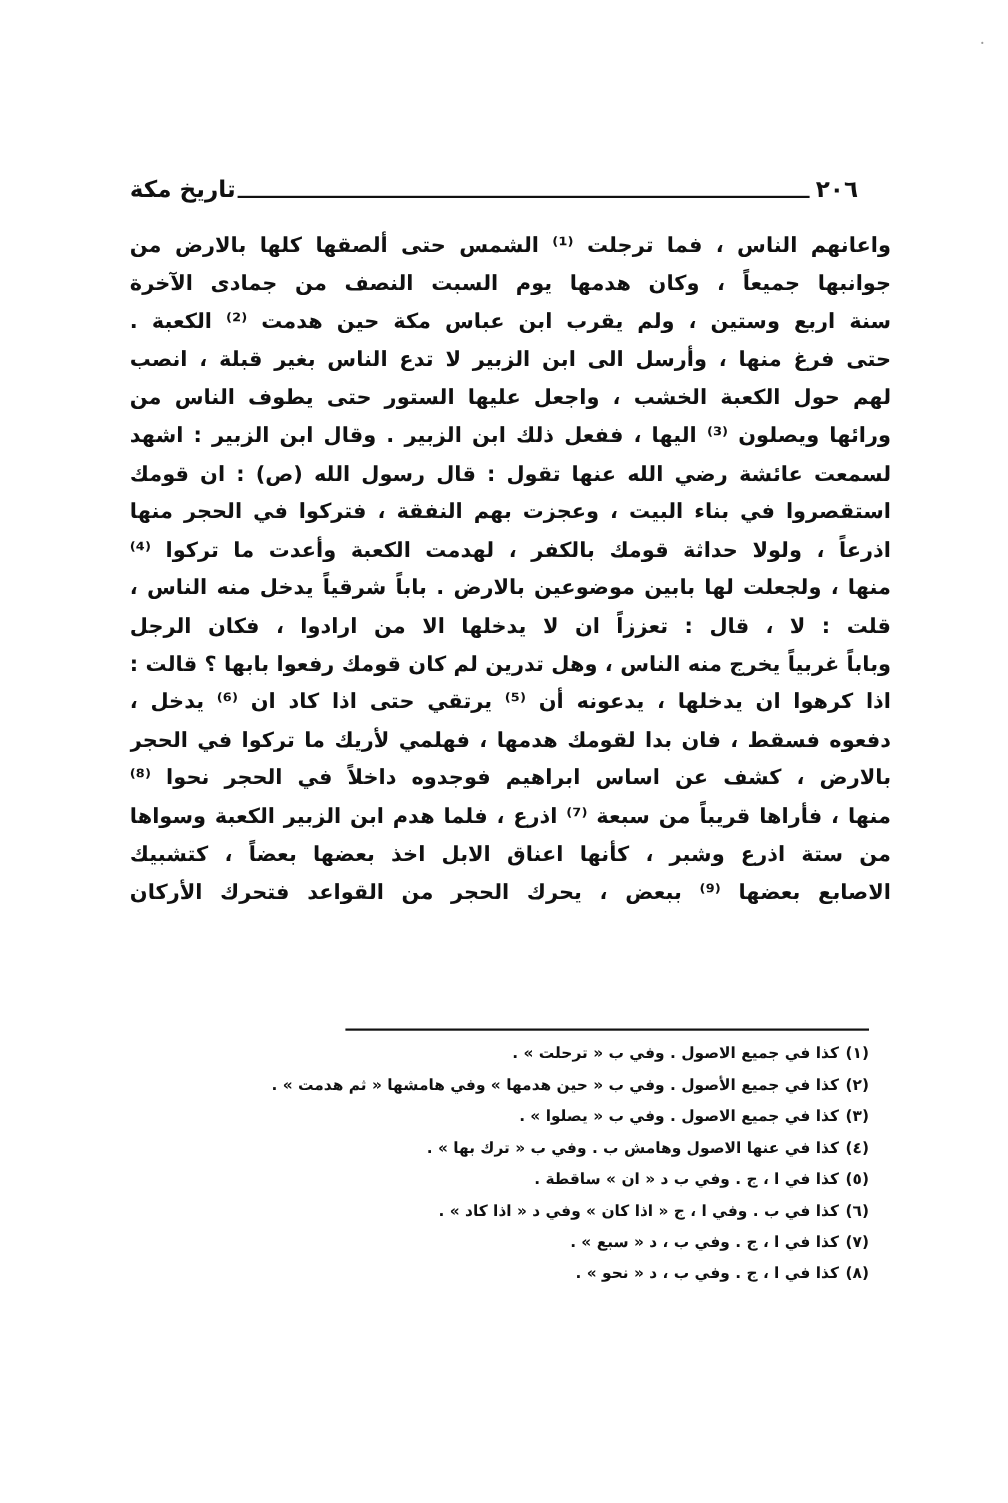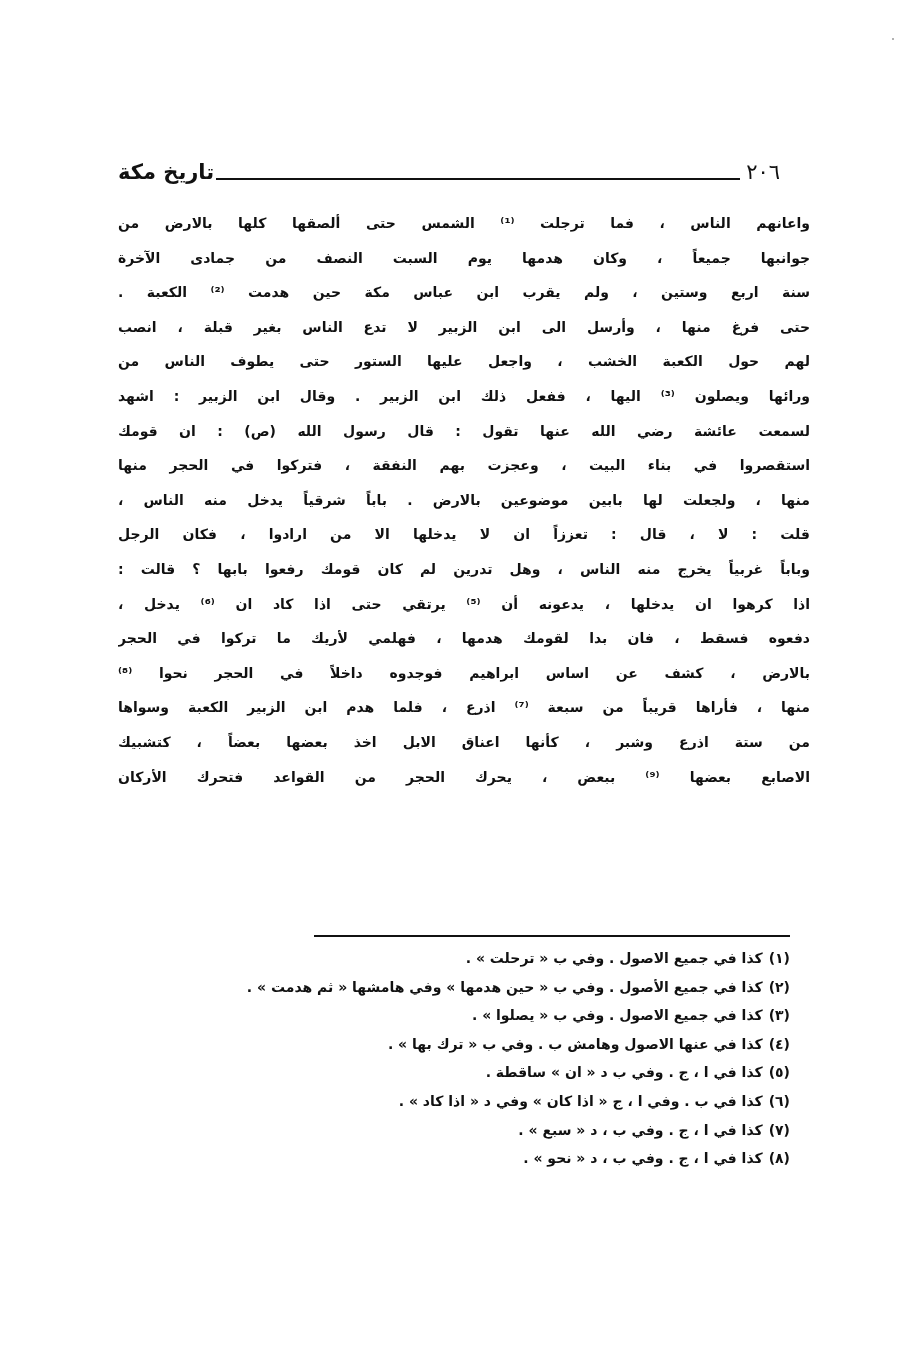--- a/index.html
+++ b/index.html
@@ -48,38 +48,38 @@
       direction: rtl;
     }
     .running-head .head-rule {
       flex: 1;
       height: 0;
       border-bottom: 2px solid #111;
       margin: 0 6px 6px 2px;
     }
     .running-head .page-number {
       font-family: "DejaVu Sans", sans-serif;
-      font-weight: normal;
+      font-weight: bold;
       font-size: 21px;
       line-height: 28px;
       white-space: nowrap;
     }
     
     .body-text {
       position: absolute;
       left: 118px;
       top: 206px;
       width: 692px;
       direction: rtl;
     }
     .body-line {
       display: block;
       font-family: "DejaVu Sans", sans-serif;
       font-weight: bold;
-      font-size: 14px;
+      font-size: 19px;
       line-height: 34.6px;
       height: 34.6px;
       white-space: nowrap;
       text-align: justify;
       text-align-last: justify;
       overflow: hidden;
     }
     
     .fn-rule {
       position: absolute;
@@ -123,20 +123,21 @@
 
   <div class="body-text">
     <span class="body-line">واعانهم الناس ، فما ترجلت ⁽¹⁾ الشمس حتى ألصقها كلها بالارض من</span>
     <span class="body-line">جوانبها جميعاً ، وكان هدمها يوم السبت النصف من جمادى الآخرة</span>
     <span class="body-line">سنة اربع وستين ، ولم يقرب ابن عباس مكة حين هدمت ⁽²⁾ الكعبة .</span>
     <span class="body-line">حتى فرغ منها ، وأرسل الى ابن الزبير لا تدع الناس بغير قبلة ، انصب</span>
     <span class="body-line">لهم حول الكعبة الخشب ، واجعل عليها الستور حتى يطوف الناس من</span>
     <span class="body-line">ورائها ويصلون ⁽³⁾ اليها ، ففعل ذلك ابن الزبير . وقال ابن الزبير : اشهد</span>
     <span class="body-line">لسمعت عائشة رضي الله عنها تقول : قال رسول الله (ص) : ان قومك</span>
     <span class="body-line">استقصروا في بناء البيت ، وعجزت بهم النفقة ، فتركوا في الحجر منها</span>
+    <span class="body-line">اذرعاً ، ولولا حداثة قومك بالكفر ، لهدمت الكعبة وأعدت ما تركوا ⁽⁴⁾</span>
     <span class="body-line">منها ، ولجعلت لها بابين موضوعين بالارض . باباً شرقياً يدخل منه الناس ،</span>
     <span class="body-line">قلت : لا ، قال : تعززاً ان لا يدخلها الا من ارادوا ، فكان الرجل</span>
     <span class="body-line">وباباً غربياً يخرج منه الناس ، وهل تدرين لم كان قومك رفعوا بابها ؟ قالت :</span>
     <span class="body-line">اذا كرهوا ان يدخلها ، يدعونه أن ⁽⁵⁾ يرتقي حتى اذا كاد ان ⁽⁶⁾ يدخل ،</span>
     <span class="body-line">دفعوه فسقط ، فان بدا لقومك هدمها ، فهلمي لأريك ما تركوا في الحجر</span>
     <span class="body-line">بالارض ، كشف عن اساس ابراهيم فوجدوه داخلاً في الحجر نحوا ⁽⁸⁾</span>
     <span class="body-line">منها ، فأراها قريباً من سبعة ⁽⁷⁾ اذرع ، فلما هدم ابن الزبير الكعبة وسواها</span>
     <span class="body-line">من ستة اذرع وشبر ، كأنها اعناق الابل اخذ بعضها بعضاً ، كتشبيك</span>
     <span class="body-line">الاصابع بعضها ⁽⁹⁾ ببعض ، يحرك الحجر من القواعد فتحرك الأركان</span>
   </div>

